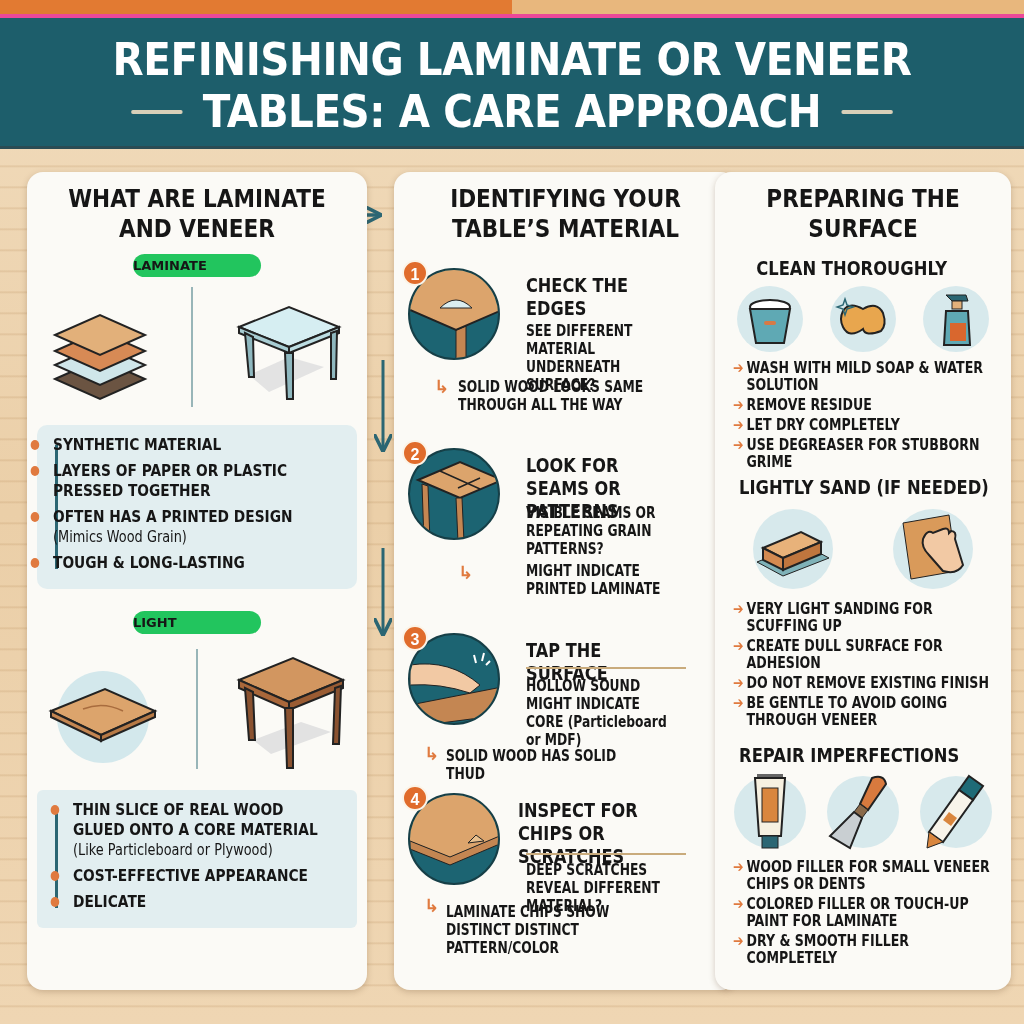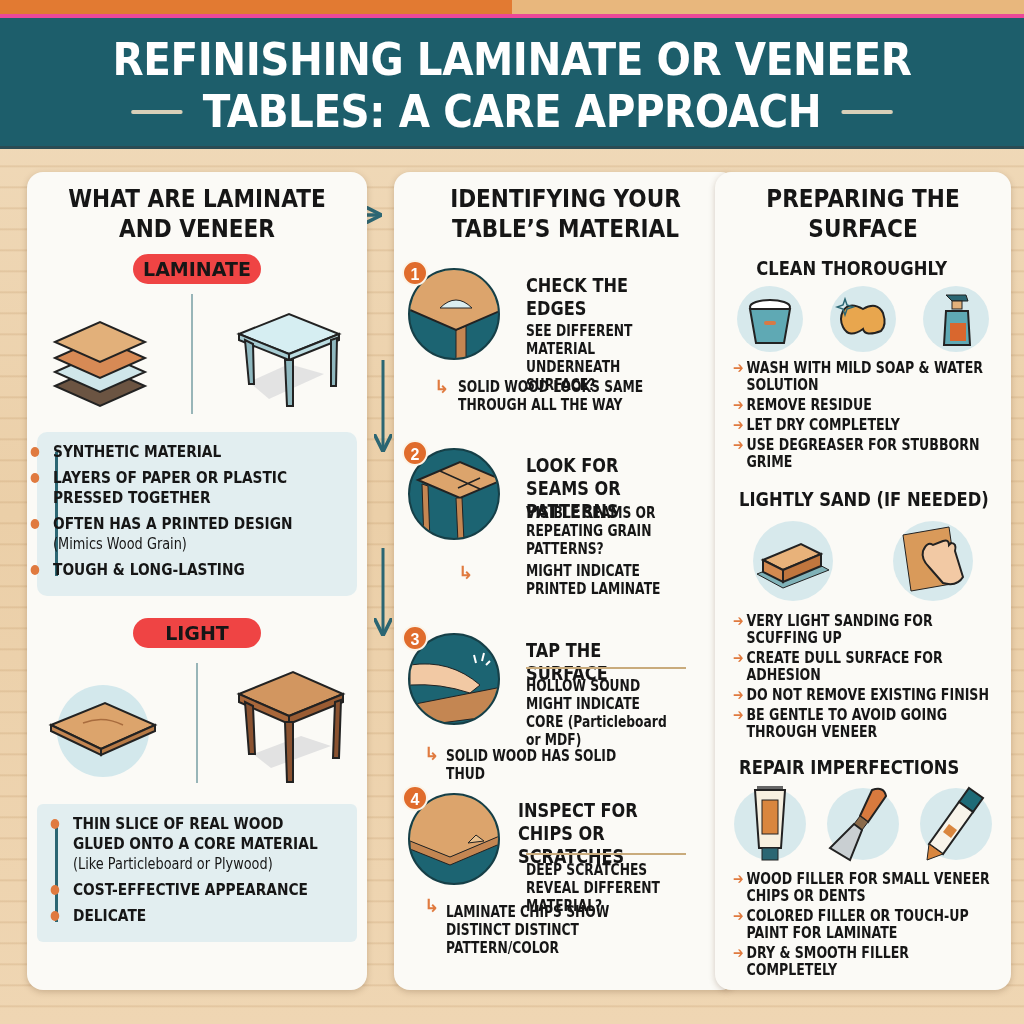--- a/index.html
+++ b/index.html
@@ -53,26 +53,25 @@
     font-family: "DejaVu Sans", sans-serif;
     font-weight: bold;
     font-size: 24px;
     line-height: 30px;
     text-align: center;
     margin-top: 12px;
     transform: scaleX(0.9);
   }
   .pill {
     display: block; margin: 0 auto;
-    background: #ef4444;
+    background: #22c55e;
     border-radius: 18px;
     font-family: "DejaVu Sans", sans-serif;
     font-weight: bold;
-    font-size: 19px;
-    text-align: center;
+    font-size: 13px;
     padding: 4px 0;
     width: 128px;
   }
   .illus-row {
     display: flex; justify-content: space-around; align-items: center;
     position: relative; height: 140px;
   }
   .illus-row .divider { width: 2px; height: 120px; background: #98b5b8; }
   .info-box {
     background: #e2eef0;
@@ -353,21 +352,21 @@
       </div>
     </div>
     <div class="bullet-list">
       <div class="bullet"><span class="arr">➔</span><span>WASH WITH MILD SOAP &amp; WATER SOLUTION</span></div>
       <div class="bullet"><span class="arr">➔</span><span>REMOVE RESIDUE</span></div>
       <div class="bullet"><span class="arr">➔</span><span>LET DRY COMPLETELY</span></div>
       <div class="bullet"><span class="arr">➔</span><span>USE DEGREASER FOR STUBBORN GRIME</span></div>
     </div>
   </div>
 
-  <div style="margin-top:16px;">
+  <div style="margin-top:4px;">
     <div class="sub-head" style="padding-left:28px;">LIGHTLY SAND (IF NEEDED)</div>
     <div class="icon-row" style="height:100px;align-items:center;">
       <div class="icon-circle" style="width:80px;height:80px;">
         <svg width="80" height="70" viewBox="0 0 80 70">
             <path d="M4,48 L50,30 L76,44 L30,62 Z" fill="#7fb2b8" stroke="#222"></path>
             <path d="M10,34 L48,18 L68,28 L30,44 Z" fill="#e8b27a" stroke="#222" stroke-width="2"></path>
             <path d="M10,34 L30,44 L30,56 L10,46 Z" fill="#d48a50" stroke="#222" stroke-width="2"></path>
             <path d="M30,44 L68,28 L68,40 L30,56 Z" fill="#c0763e" stroke="#222" stroke-width="2"></path>
           </svg>
       </div>

